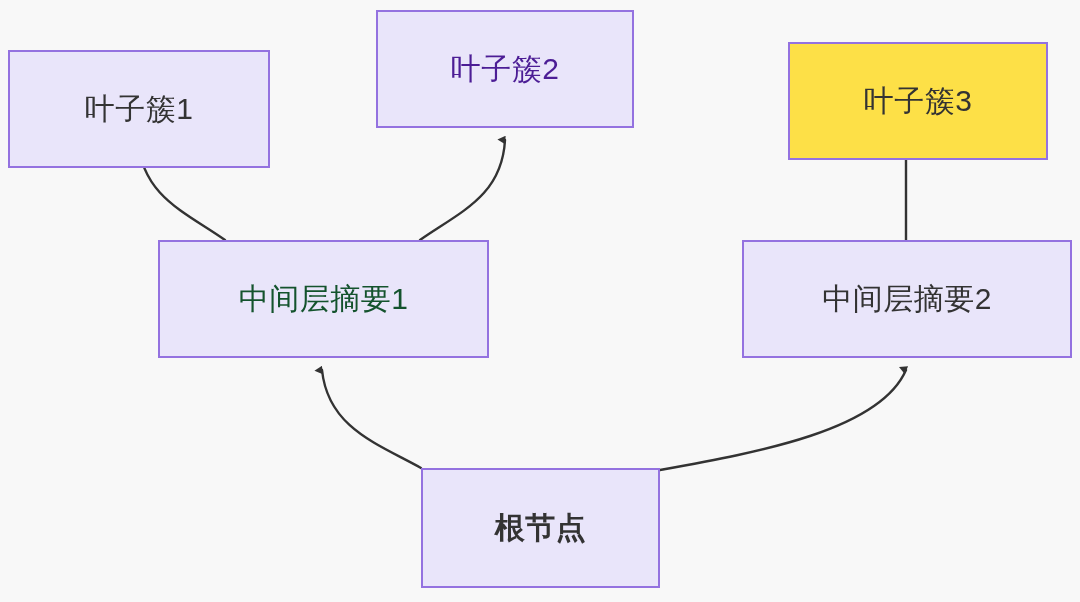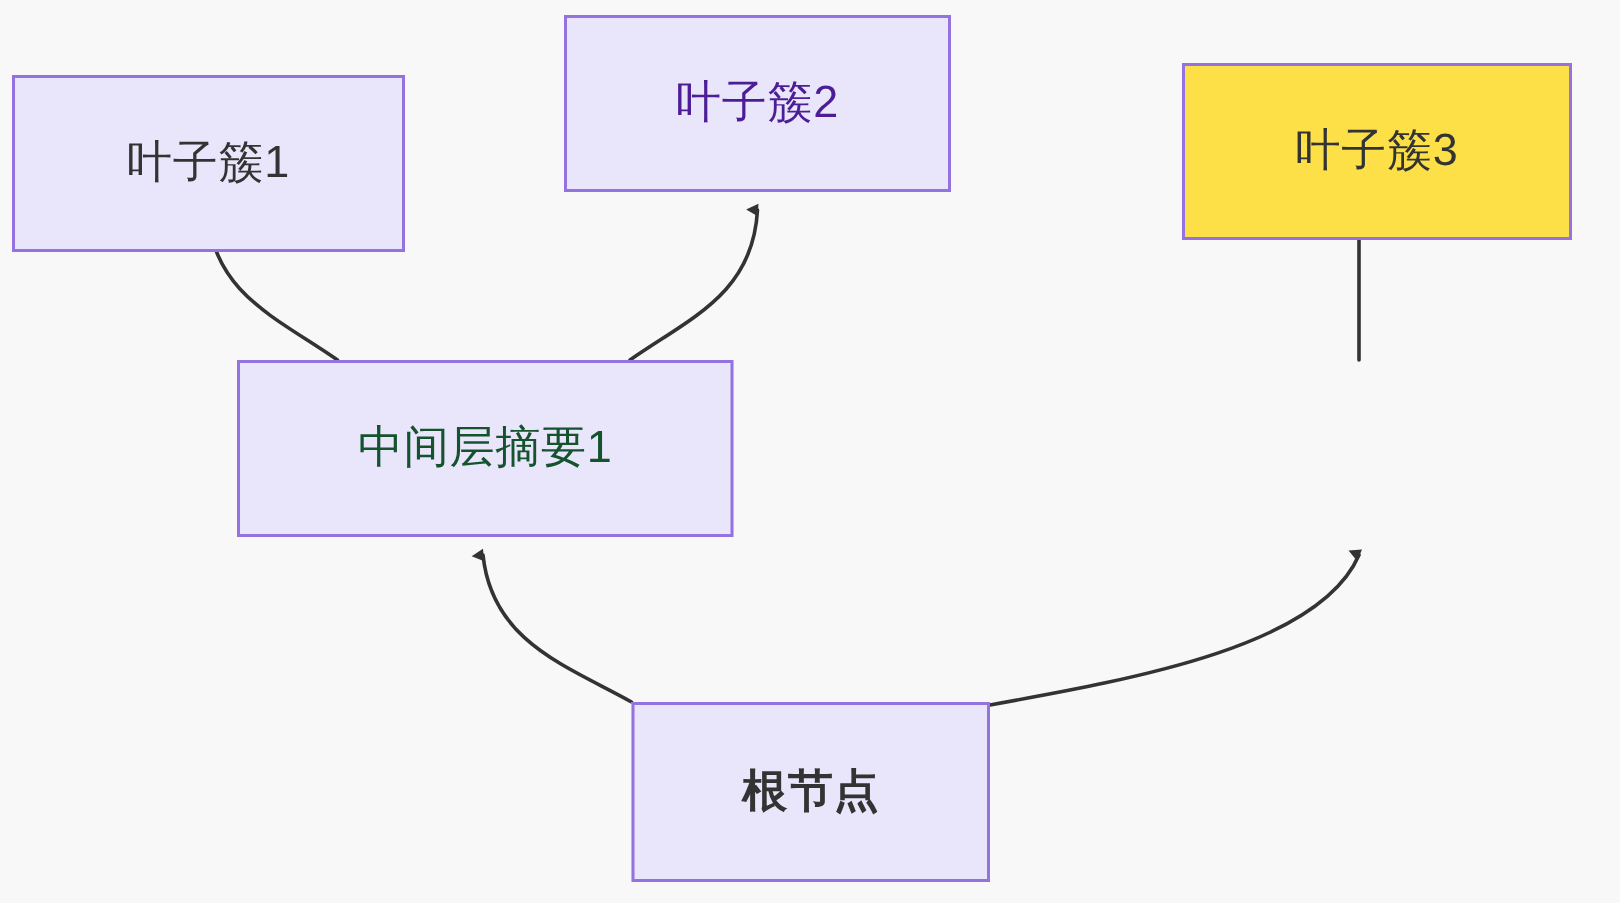--- a/index.html
+++ b/index.html
@@ -76,18 +76,21 @@
   </div>
 
   <div class="node" style="left: 788px; top: 10px; width: 260px; height: 118px; background: #fde047; border-color: rgb(148, 114, 224); margin-top: 32px;">
     <span class="node-label" style="color: rgb(51, 51, 51);">叶子簇3</span>
   </div>
 
   <div class="node" style="left: 158px; top: 240px; width: 331px; height: 118px; background: rgb(233, 229, 250); border-color: rgb(148, 114, 224);">
     <span class="node-label" style="color: #14532d;">中间层摘要1</span>
   </div>
 
+  <div class="node" style="left: 742px; top: 240px; width: 330px; height: 118px; background: rgb(233, 229, 250); border-color: rgb(148, 114, 224);">
+    <span class="node-label" style="color: rgb(51, 51, 51);">中间层摘要2</span>
+  </div>
 
   <div class="node" style="left: 421px; top: 468px; width: 239px; height: 120px; background: rgb(233, 229, 250); border-color: rgb(148, 114, 224);">
     <span class="node-label" style="color: rgb(51, 51, 51); font-weight: bold;">根节点</span>
   </div>
 
 </div>
 
 </body></html>

